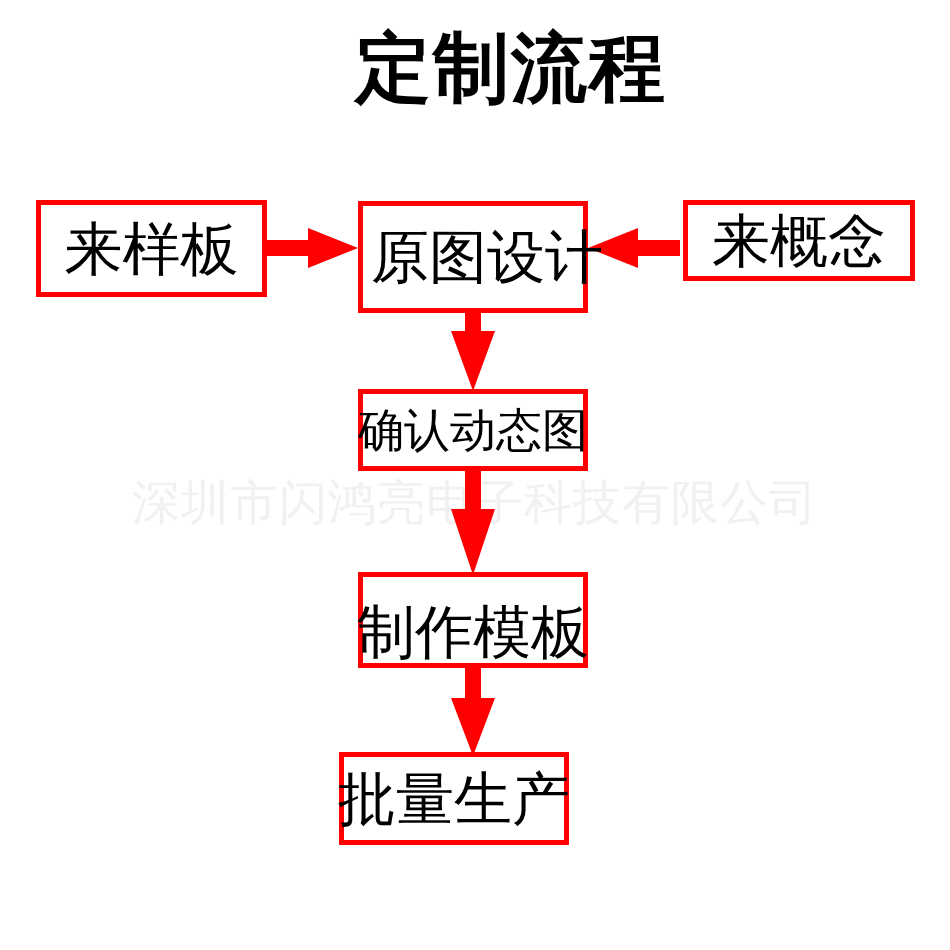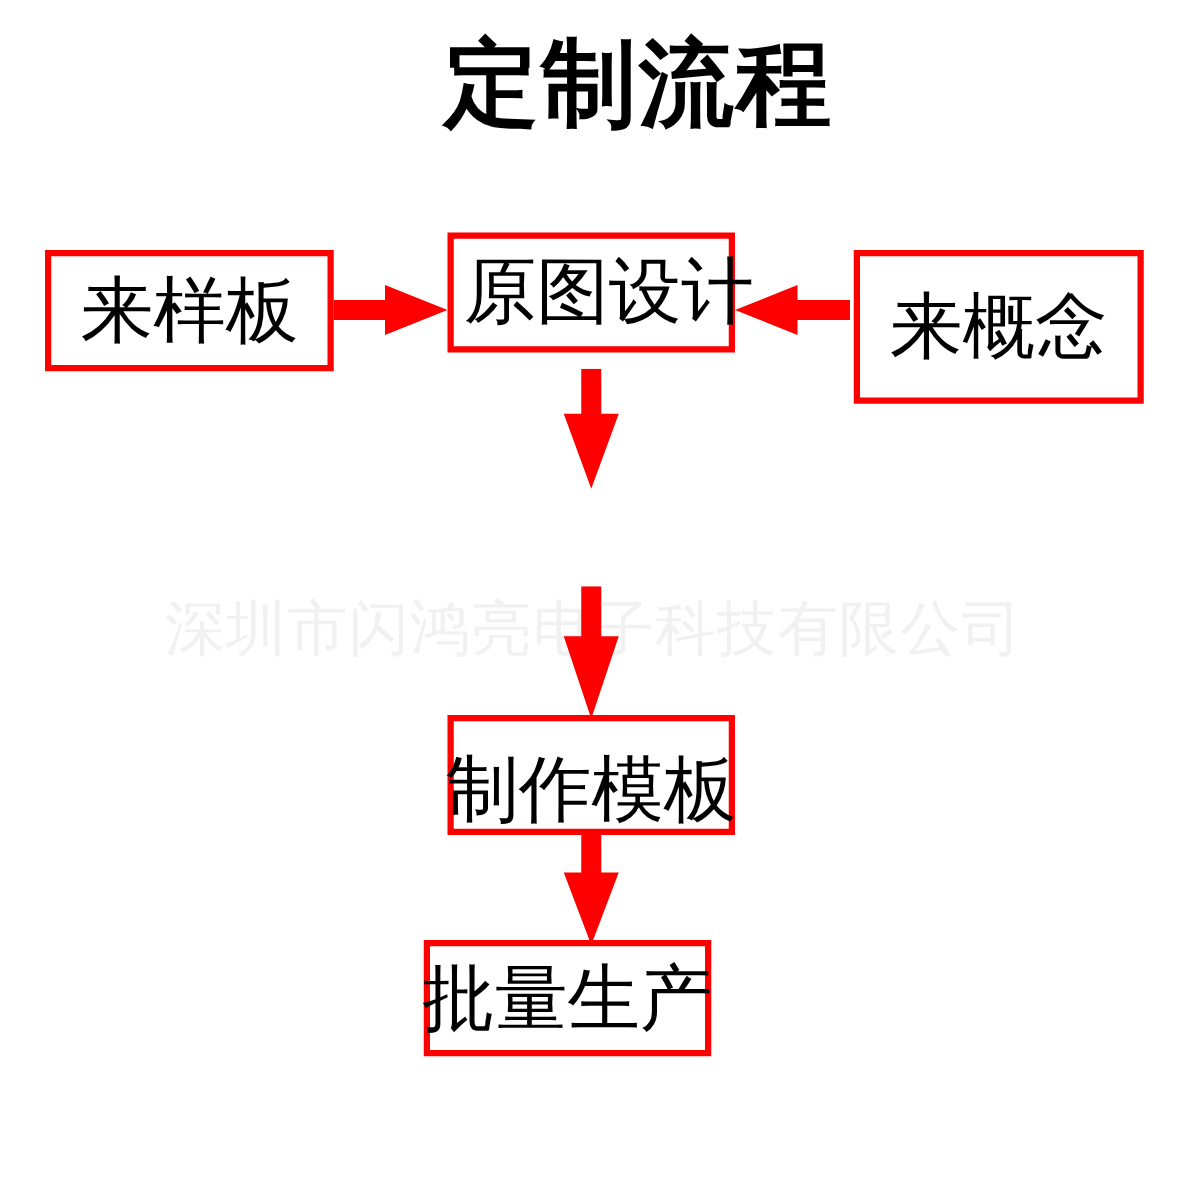--- a/index.html
+++ b/index.html
@@ -61,22 +61,22 @@
     justify-content: center;
     z-index: 3;
   }
   .node-label {
     color: #000000;
     white-space: nowrap;
     line-height: 1;
   }
 
   #node-sample      { left: 36px;  top: 200px; width: 231px; height: 97px; justify-content: center; }
-  #node-design      { left: 358px; top: 186px; width: 230px; height: 96px; padding-left: 28px; }
-  #node-concept     { left: 683px; top: 200px; width: 232px; height: 123px; }
+  #node-design      { left: 358px; top: 201px; width: 230px; height: 112px; padding-left: 28px; }
+  #node-concept     { left: 683px; top: 200px; width: 232px; height: 81px; }
   #node-confirm     { left: 358px; top: 389px; width: 230px; height: 82px; }
   #node-template    { left: 358px; top: 572px; width: 230px; height: 96px; }
   #node-production  { left: 339px; top: 752px; width: 230px; height: 93px; }
 
   #node-sample      .node-label { font-size: 58px; }
   #node-design      .node-label { font-size: 58px; }
   #node-concept     .node-label { font-size: 58px; }
   #node-confirm     .node-label { font-size: 46px; }
   #node-template    .node-label { font-size: 58px; margin-top: 24px; }
   #node-production  .node-label { font-size: 58px; }
@@ -126,20 +126,23 @@
   <div class="node" id="node-concept">
     <span class="node-label">来概念</span>
   </div>
 
   <div class="arrow" id="arrow-design-confirm">
     <svg width="52" height="96" viewBox="0 0 52 96" aria-hidden="true">
       <path d="M18,0 L34,0 L34,36 L48,36 L26,96 L4,36 L18,36 Z" fill="#ff0000"></path>
     </svg>
   </div>
 
+  <div class="node" id="node-confirm">
+    <span class="node-label">确认动态图</span>
+  </div>
 
   <div class="arrow" id="arrow-confirm-template">
     <svg width="52" height="106" viewBox="0 0 52 106" aria-hidden="true">
       <path d="M18,0 L34,0 L34,40 L48,40 L26,106 L4,40 L18,40 Z" fill="#ff0000"></path>
     </svg>
   </div>
 
   <div class="node" id="node-template">
     <span class="node-label">制作模板</span>
   </div>

